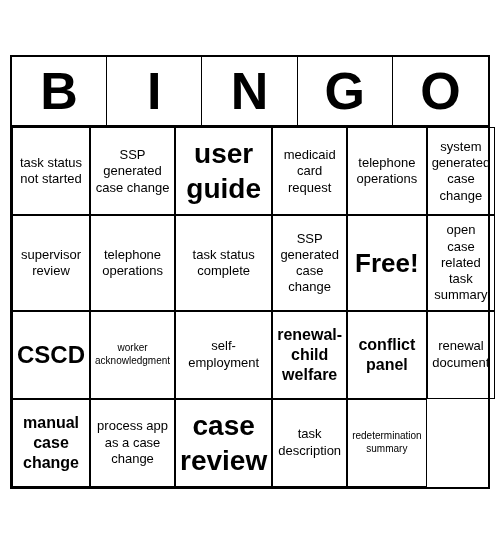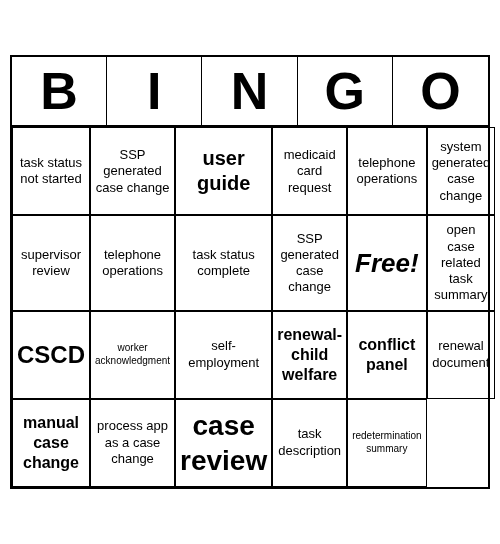--- a/index.html
+++ b/index.html
@@ -42,24 +42,23 @@
       align-items: center;
       justify-content: center;
       text-align: center;
       padding: 6px 4px;
       font-size: 13px;
       line-height: 1.25;
     }
     .bingo-cell.free {
       font-size: 26px;
       font-weight: bold;
-      font-style: italic;
     }
     .bingo-cell.xl-text {
-      font-size: 20px;
+      font-size: 28px;
       font-weight: bold;
     }
     .bingo-cell.small-text {
       font-size: 10px;
     }
     .bingo-cell.medium-bold {
       font-size: 16px;
       font-weight: bold;
     }
     .bingo-cell.case-review {

